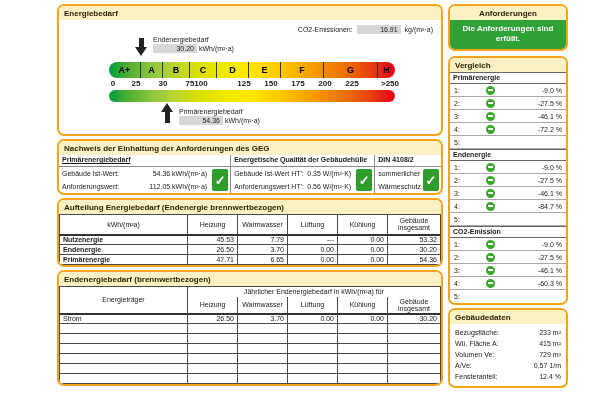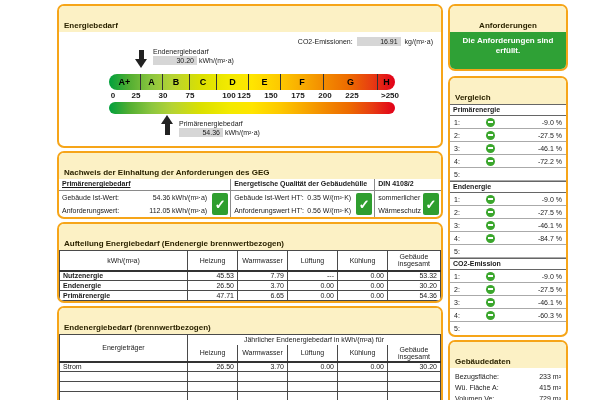--- a/index.html
+++ b/index.html
@@ -3,21 +3,21 @@
 <meta charset="utf-8">
 <style>
   * { margin:0; padding:0; box-sizing:border-box; }
   html,body { width:600px; height:400px; background:#ffffff;
     font-family:"Liberation Sans", sans-serif; color:#1a1a1a; }
   .page { position:relative; width:600px; height:400px; overflow:hidden; }
   .main { position:absolute; left:57px; top:4px; width:386px; }
   .sidebar { position:absolute; left:448px; top:4px; width:120px; }
 
   .panel { border:2px solid #f6a519; border-radius:7px; background:#fff; overflow:hidden; margin-bottom:3px; }
-  .panel-header { background:#fcf1c5; font-weight:bold; font-size:8px; padding:15px 5px 2px 5px; color:#2b2300; }
+  .panel-header { background:#fcf1c5; font-weight:bold; font-size:8px; padding:3px 5px 2px 5px; color:#2b2300; }
   .panel-header.center { text-align:center; }
 
   .unit { font-size:7px; }
   .value-box { display:inline-block; background:#d6d6d6; width:44px; text-align:right; padding:1px 3px; font-size:7px; }
 
   
   .co2-row { text-align:right; padding:5px 8px 0 0; font-size:7px; }
   .co2-row .value-box { margin:0 2px; }
   .scale-wrap { position:relative; width:286px; margin:2px 0 0 50px; }
 
@@ -61,21 +61,21 @@
   td.plain { text-align:left; }
   .t-aufteilung thead th { height:20px; border-bottom:2px solid #333; }
   .t-aufteilung td { height:10px; }
   .t-heiz .span-h { border-bottom:none; height:10px; }
   .t-heiz .sub-h { border-top:none; height:17px; border-bottom:2px solid #333; }
   .t-heiz .etraeger { border-bottom:2px solid #333; }
   .t-heiz td { height:10px; }
   .t-heiz tr.empty td { height:10px; }
 
   
-  .status-box { background:#2fa136; color:#fff; font-weight:bold; font-size:8px; text-align:center; padding:4px 6px 13px 6px; line-height:1.25; }
+  .status-box { background:#2fa136; color:#fff; font-weight:bold; font-size:8px; text-align:center; padding:4px 6px 5px 6px; line-height:1.25; }
   .gd-rows { padding:3px 5px 4px 5px; font-size:7px; }
   .gd-row { display:flex; height:11px; align-items:center; }
   .gd-row .v { margin-left:auto; width:46px; text-align:right; }
   .vg-body { font-size:7px; }
   .vg-sec-head { font-weight:bold; border-top:1px solid #666; border-bottom:1px solid #666; padding:1px 3px; height:12px; }
   .vg-row { display:flex; align-items:center; height:13px; border-bottom:1px solid #aaa; padding:0 4px; }
   .vg-num { width:16px; }
   .badge { width:9px; height:9px; border-radius:50%; background:#3aa62c; position:relative; margin-left:16px; }
   .badge::after { content:""; position:absolute; left:2px; right:2px; top:3.6px; height:1.7px; background:#fff; }
   .vg-val { margin-left:auto; }
@@ -122,21 +122,21 @@
             <span class="seg" style="flex:0 0 43px">F</span>
             <span class="seg" style="flex:0 0 54px">G</span>
             <span class="seg" style="flex:1">H</span>
           </div>
 
           <div class="ticks">
             <span class="tick" style="left:4px">0</span>
             <span class="tick" style="left:27px">25</span>
             <span class="tick" style="left:54px">30</span>
             <span class="tick" style="left:81px">75</span>
-            <span class="tick" style="left:120px">100</span>
+            <span class="tick" style="left:92px">100</span>
             <span class="tick" style="left:135px">125</span>
             <span class="tick" style="left:162px">150</span>
             <span class="tick" style="left:189px">175</span>
             <span class="tick" style="left:216px">200</span>
             <span class="tick" style="left:243px">225</span>
             <span class="tick" style="left:281px">&gt;250</span>
           </div>
 
           <div class="grad-bar"></div>
 

